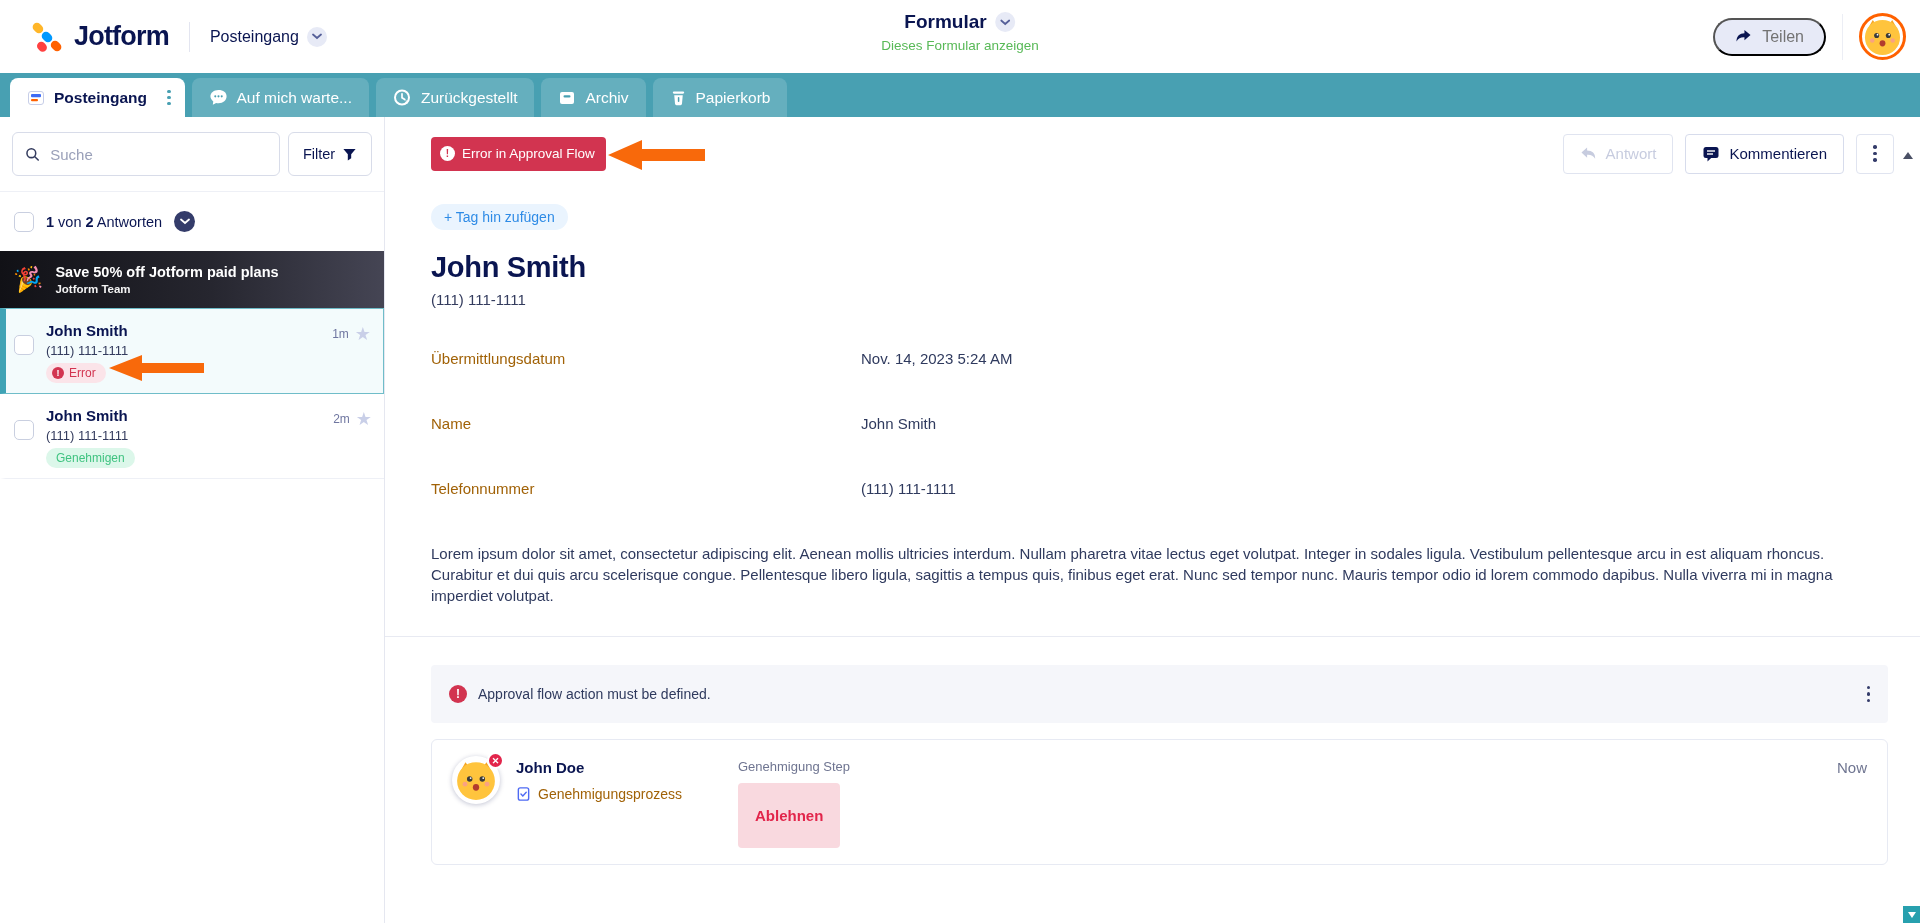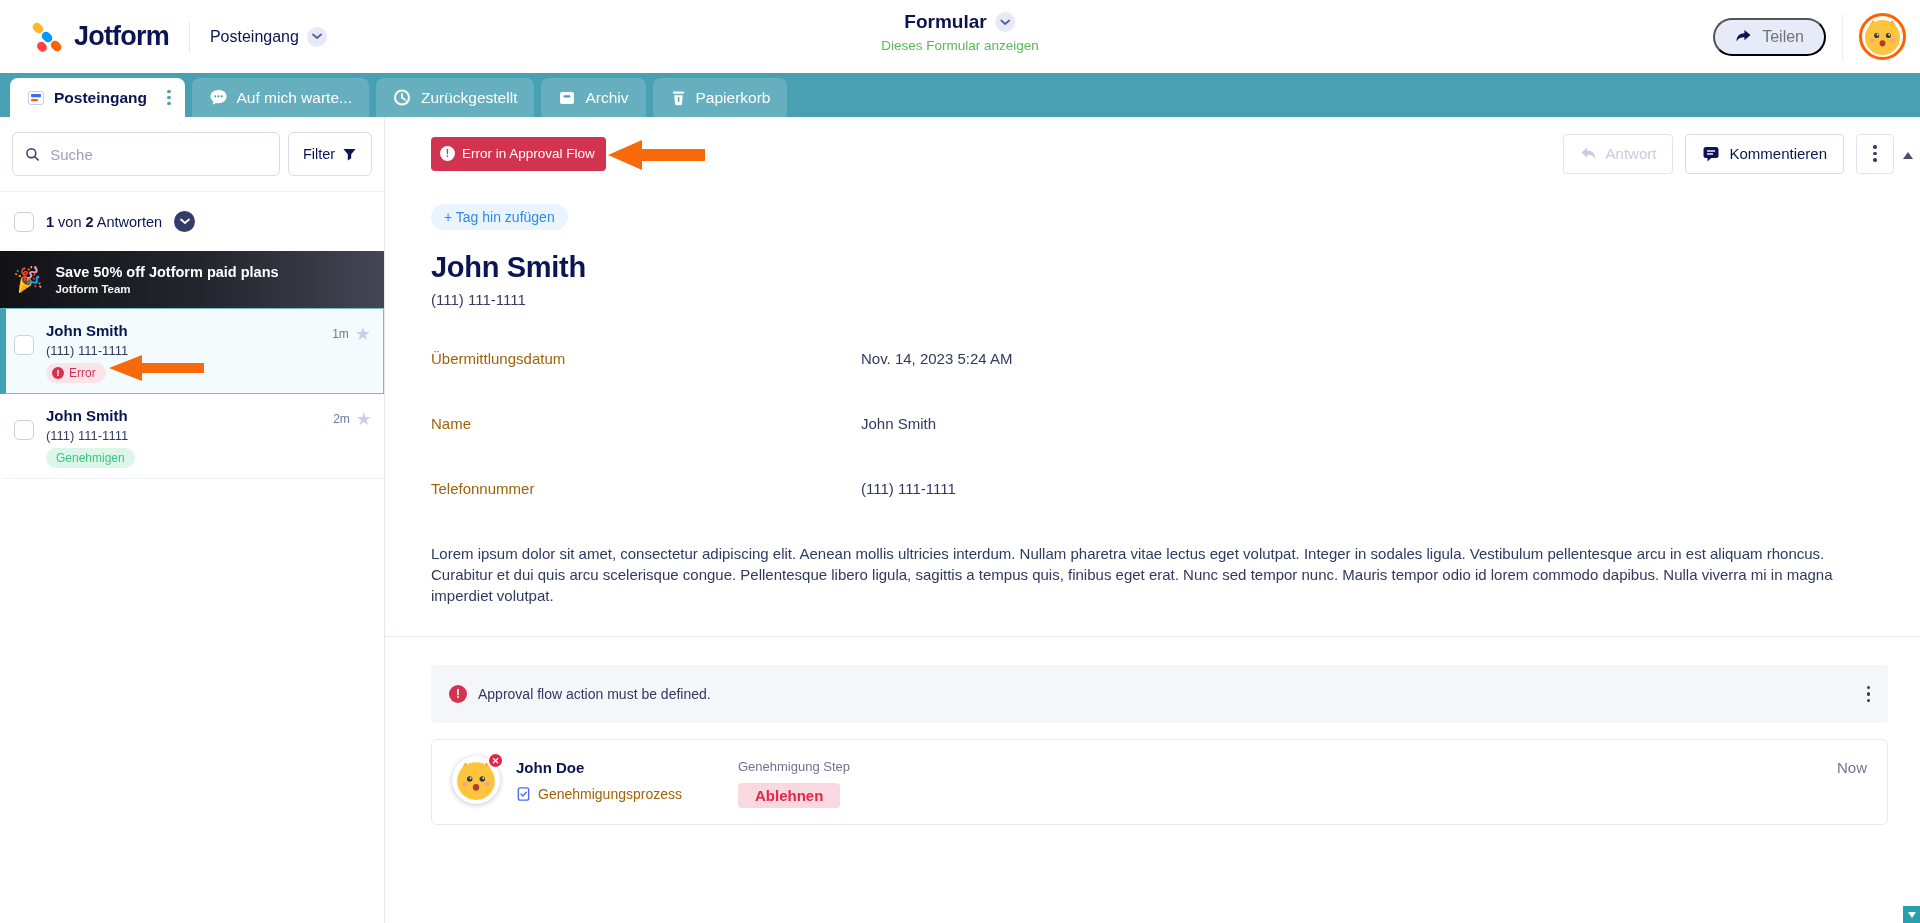--- a/index.html
+++ b/index.html
@@ -92,21 +92,21 @@
   .bar-spacer { flex:1; }
   .approval-card { margin:16px 32px 0 46px; border:1px solid #E7EAF3; border-radius:6px; display:flex; padding:16px 20px; gap:16px; background:#fff; }
   .avatar-wrap { position:relative; width:48px; height:48px; }
   .card-avatar { width:48px; height:48px; border-radius:50%; background:#fff; box-shadow:0 1px 5px rgba(10,21,81,.25); display:flex; align-items:center; justify-content:center; }
   .x-badge { position:absolute; top:-4px; right:-4px; width:17px; height:17px; border-radius:50%; background:#E2254B; border:2px solid #fff; color:#fff; font-size:9px; font-weight:bold; display:flex; align-items:center; justify-content:center; }
   .card-col1 { width:178px; padding-top:3px; }
   .card-name { font-size:15px; font-weight:bold; color:#0A1551; }
   .card-process { display:flex; align-items:center; gap:7px; margin-top:10px; font-size:14px; color:#a16207; }
   .card-col2 { margin-left:28px; padding-top:3px; }
   .step-label { font-size:13px; color:#6F7591; }
-  .reject-pill { display:inline-block; margin-top:9px; background:#F9D9DF; color:#E2254B; font-weight:bold; font-size:15px; padding:4px 17px; border-radius:4px; cursor:pointer; }
+  .reject-pill { display:inline-block; margin-top:9px; background:#F9D9DF; color:#E2254B; font-weight:bold; font-size:15px; padding:24px 17px; border-radius:4px; cursor:pointer; }
   .card-time { margin-left:auto; font-size:15px; color:#6F7591; padding-top:3px; }
 
   
   .arrow { position:absolute; pointer-events:none; z-index:10; }
   #arrow-toolbar { left:608px; top:139px; }
   #arrow-sidebar { left:109px; top:354px; }
   .scroll-up { position:absolute; right:7px; top:152px; width:0; height:0; border-left:5px solid transparent; border-right:5px solid transparent; border-bottom:7px solid #4A5065; cursor:pointer; }
   .scroll-down { position:absolute; right:0; bottom:0; width:17px; height:17px; background:#27A0AE; display:flex; align-items:center; justify-content:center; cursor:pointer; }
   .scroll-down i { width:0; height:0; border-left:4px solid transparent; border-right:4px solid transparent; border-top:6px solid #fff; }
 </style>

